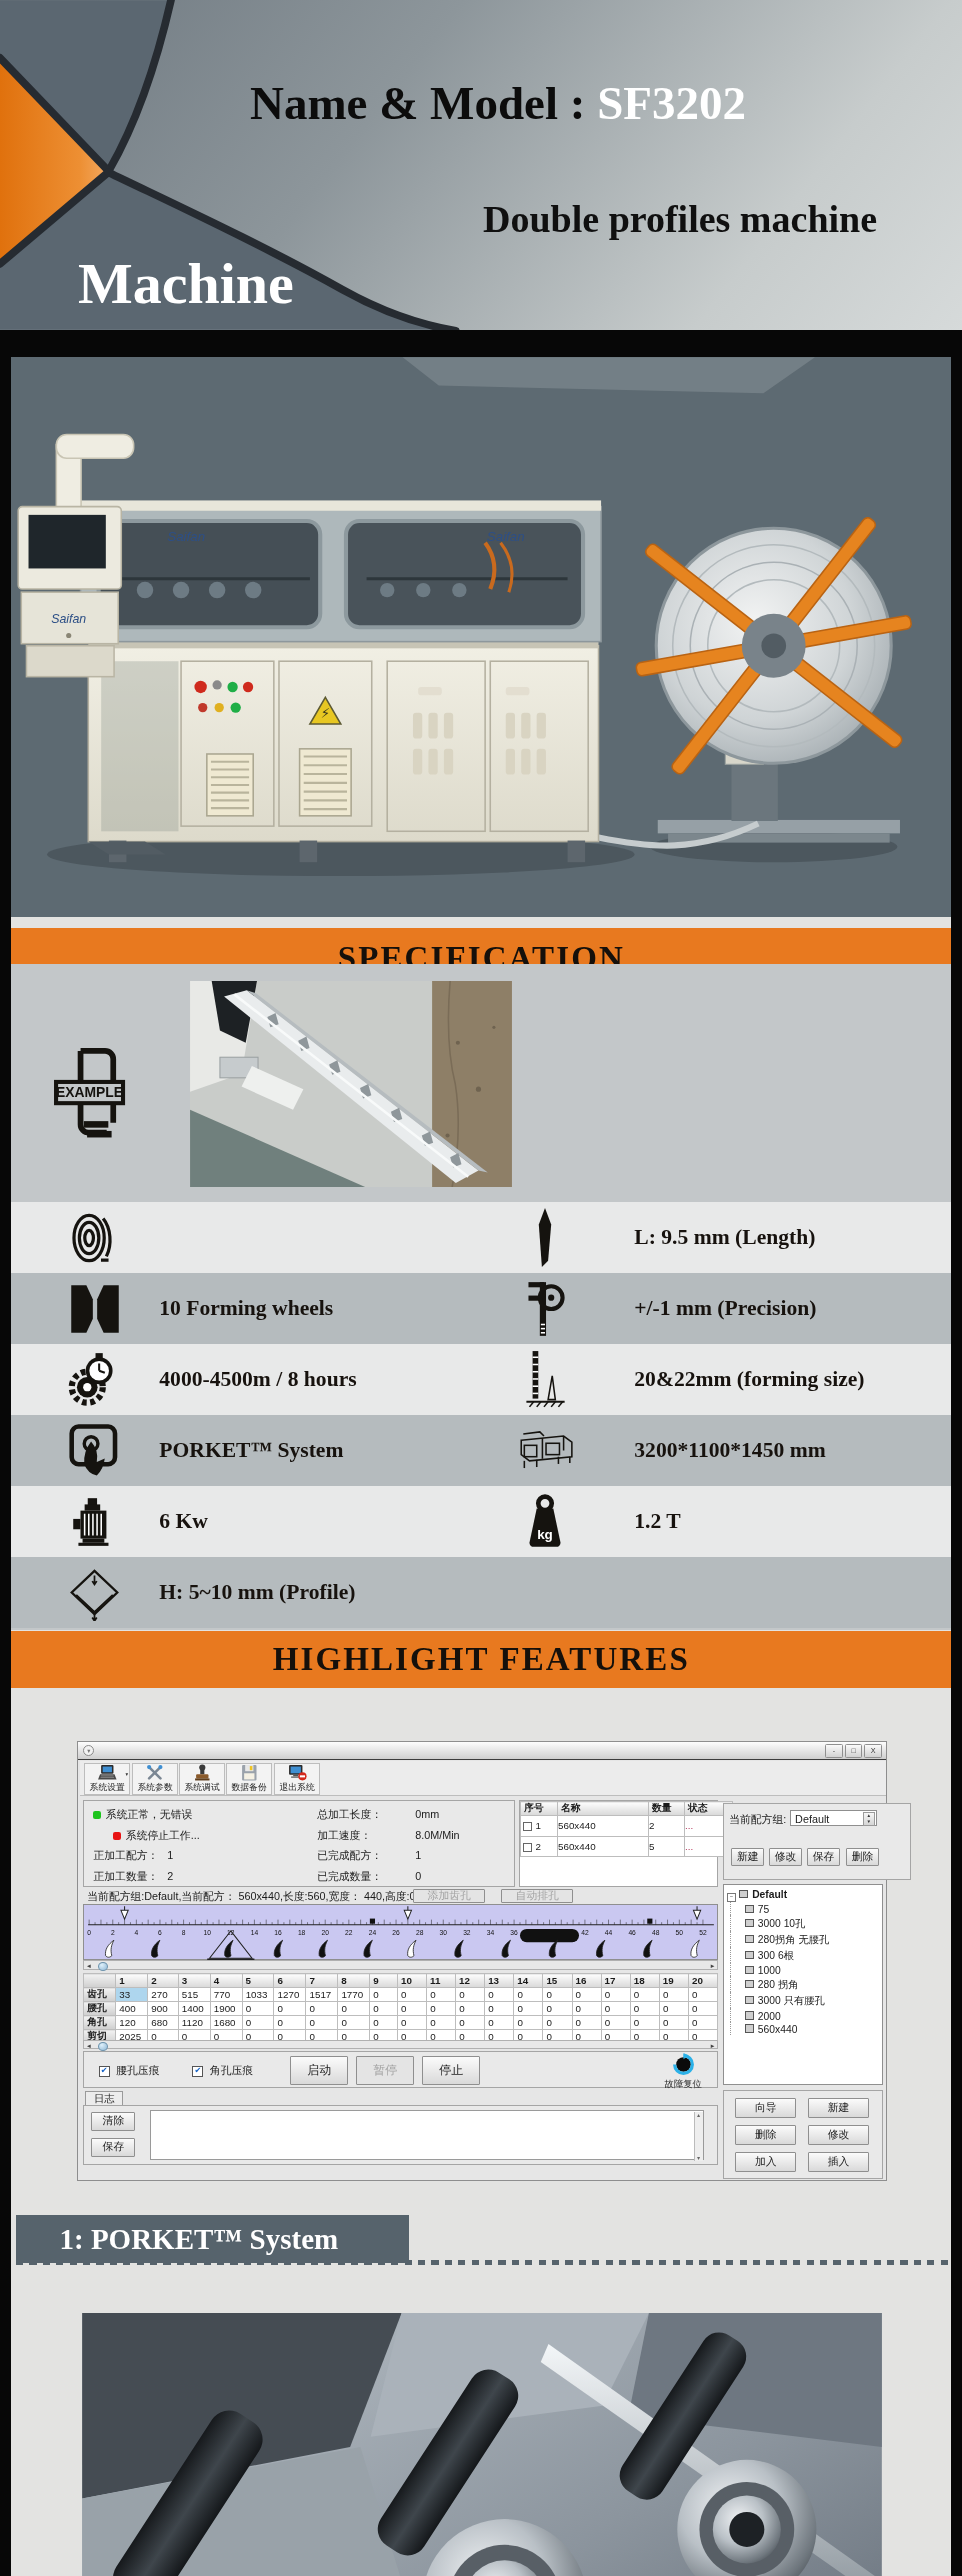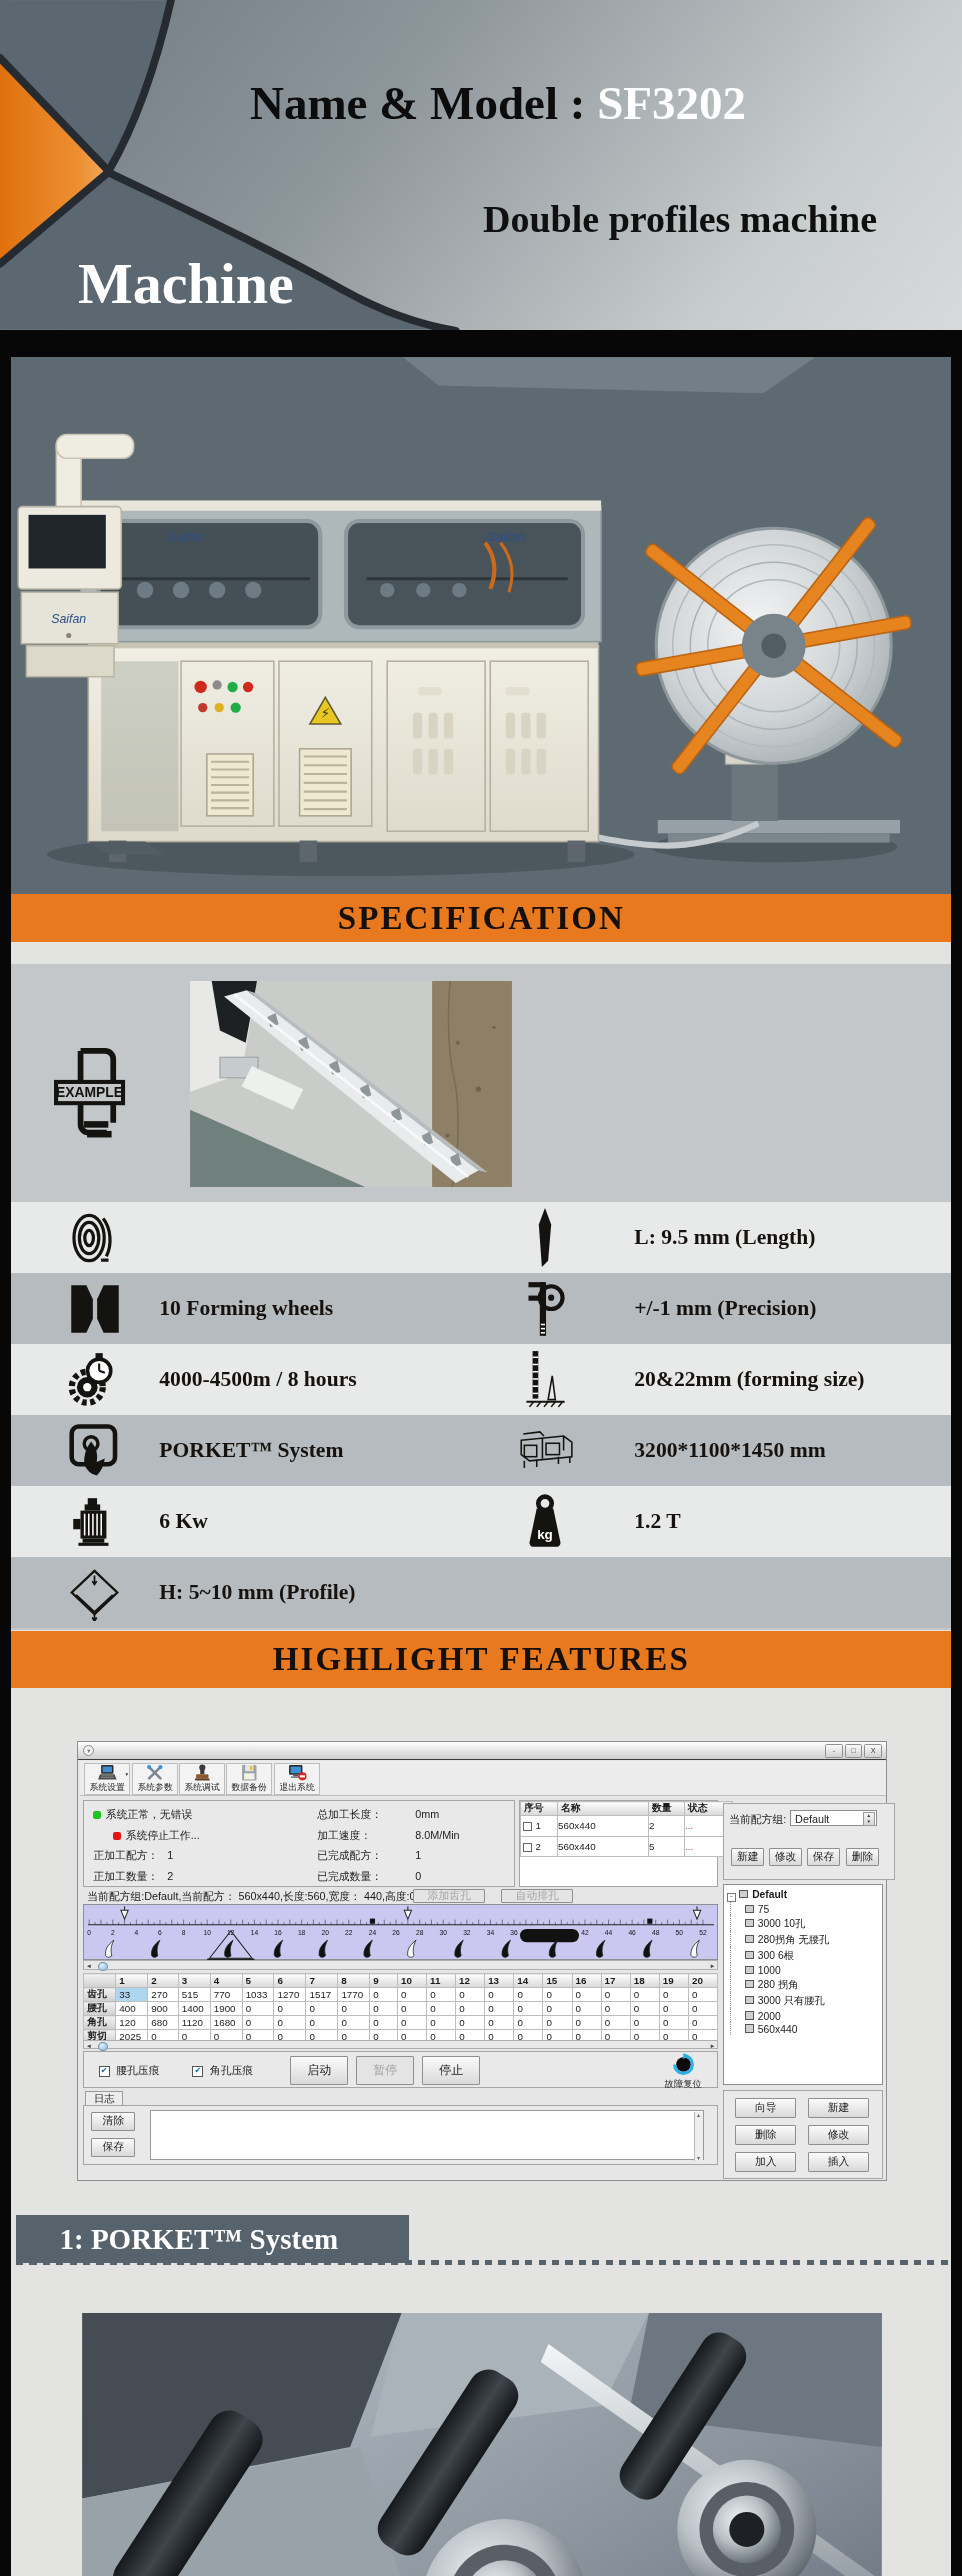--- a/index.html
+++ b/index.html
@@ -205,21 +205,21 @@
       <rect x="14" y="290" width="200" height="160" rx="8" fill="#eceadf" stroke="#b9b5a4" stroke-width="3"></rect>
       <rect x="34" y="306" width="150" height="104" fill="#1f262b"></rect>
       <rect x="20" y="456" width="188" height="100" fill="#e6e4d8" stroke="#b9b5a4" stroke-width="3"></rect>
       <text x="112" y="516" font-size="24" font-style="italic" fill="#2d4f86" text-anchor="middle" class="brandTxt">Saifan</text>
       <circle cx="112" cy="540" r="5" fill="#8a8675"></circle>
       <rect x="30" y="560" width="170" height="60" fill="#dcd9cb" stroke="#b9b5a4" stroke-width="3"></rect>
       <polygon points="150,940 260,940 300,965 190,965" fill="#525c63"></polygon>
     </svg>
   </div>
 
-  <div class="abs obanner" style="top:894px;height:48px;text-align:right;">
+  <div class="abs obanner" style="top:928px;height:60px;text-align:right;">
     <span>SPECIFICATION</span>
   </div>
 
   <div id="spec" class="abs">
 
     <div class="abs" style="left:40px;top:82px;width:82px;height:98px;">
       <svg width="82" height="98" viewBox="0 0 100 120">
         <path d="M36,6 h30 a10,10 0 0 1 10,10 v78" fill="none" stroke="#15130f" stroke-width="7"></path>
         <path d="M36,6 v42 M36,70 v26 a10,10 0 0 0 10,10 h22" fill="none" stroke="#15130f" stroke-width="7"></path>
         <rect x="40" y="92" width="30" height="8" fill="#15130f"></rect>
@@ -493,21 +493,21 @@
             <tr>
               <td style="height:19.6px"><span style="display:inline-block;width:7.2px;height:7.2px;border:0.5px solid #666;background:#fff;margin:0 3.1px 0 2.1px;vertical-align:middle;"></span>2</td>
               <td>560x440</td>
               <td>5</td>
               <td style="color:#b2345a">...</td>
             </tr>
           </tbody>
         </table>
     </div>
 
-    <div class="gb" style="left:645px;top:61px;width:172px;height:77px;">
+    <div class="gb" style="left:645px;top:61px;width:188px;height:77px;">
       <div class="wtxt" style="left:5.2px;top:9.3px;">当前配方组:</div>
       <div class="abs" style="left:66px;top:6.2px;width:87px;height:15.5px;background:#fff;border:0.5px solid #8f8f8f;box-sizing:border-box;">
         <span class="wtxt" style="left:4.1px;top:1.5px;">Default</span>
         <span class="abs" style="right:1px;top:0.5px;width:10.3px;height:12.4px;background:linear-gradient(#f6f6f6,#d5d5d5);border:0.5px solid #9a9a9a;font-size:4.6px;text-align:center;line-height:6.2px;color:#333;">▲<br>▼</span>
       </div>
       <div id="sw-recipe-btns">
           <div class="cnbtn" style="left: 7.2px; top: 44px; width: 33px; height: 17.5px;">新建</div>
           <div class="cnbtn" style="left: 45px; top: 44px; width: 33px; height: 17.5px;">修改</div>
           <div class="cnbtn" style="left: 83px; top: 44px; width: 33px; height: 17.5px;">保存</div>
           <div class="cnbtn" style="left: 122px; top: 44px; width: 33px; height: 17.5px;">删除</div>

